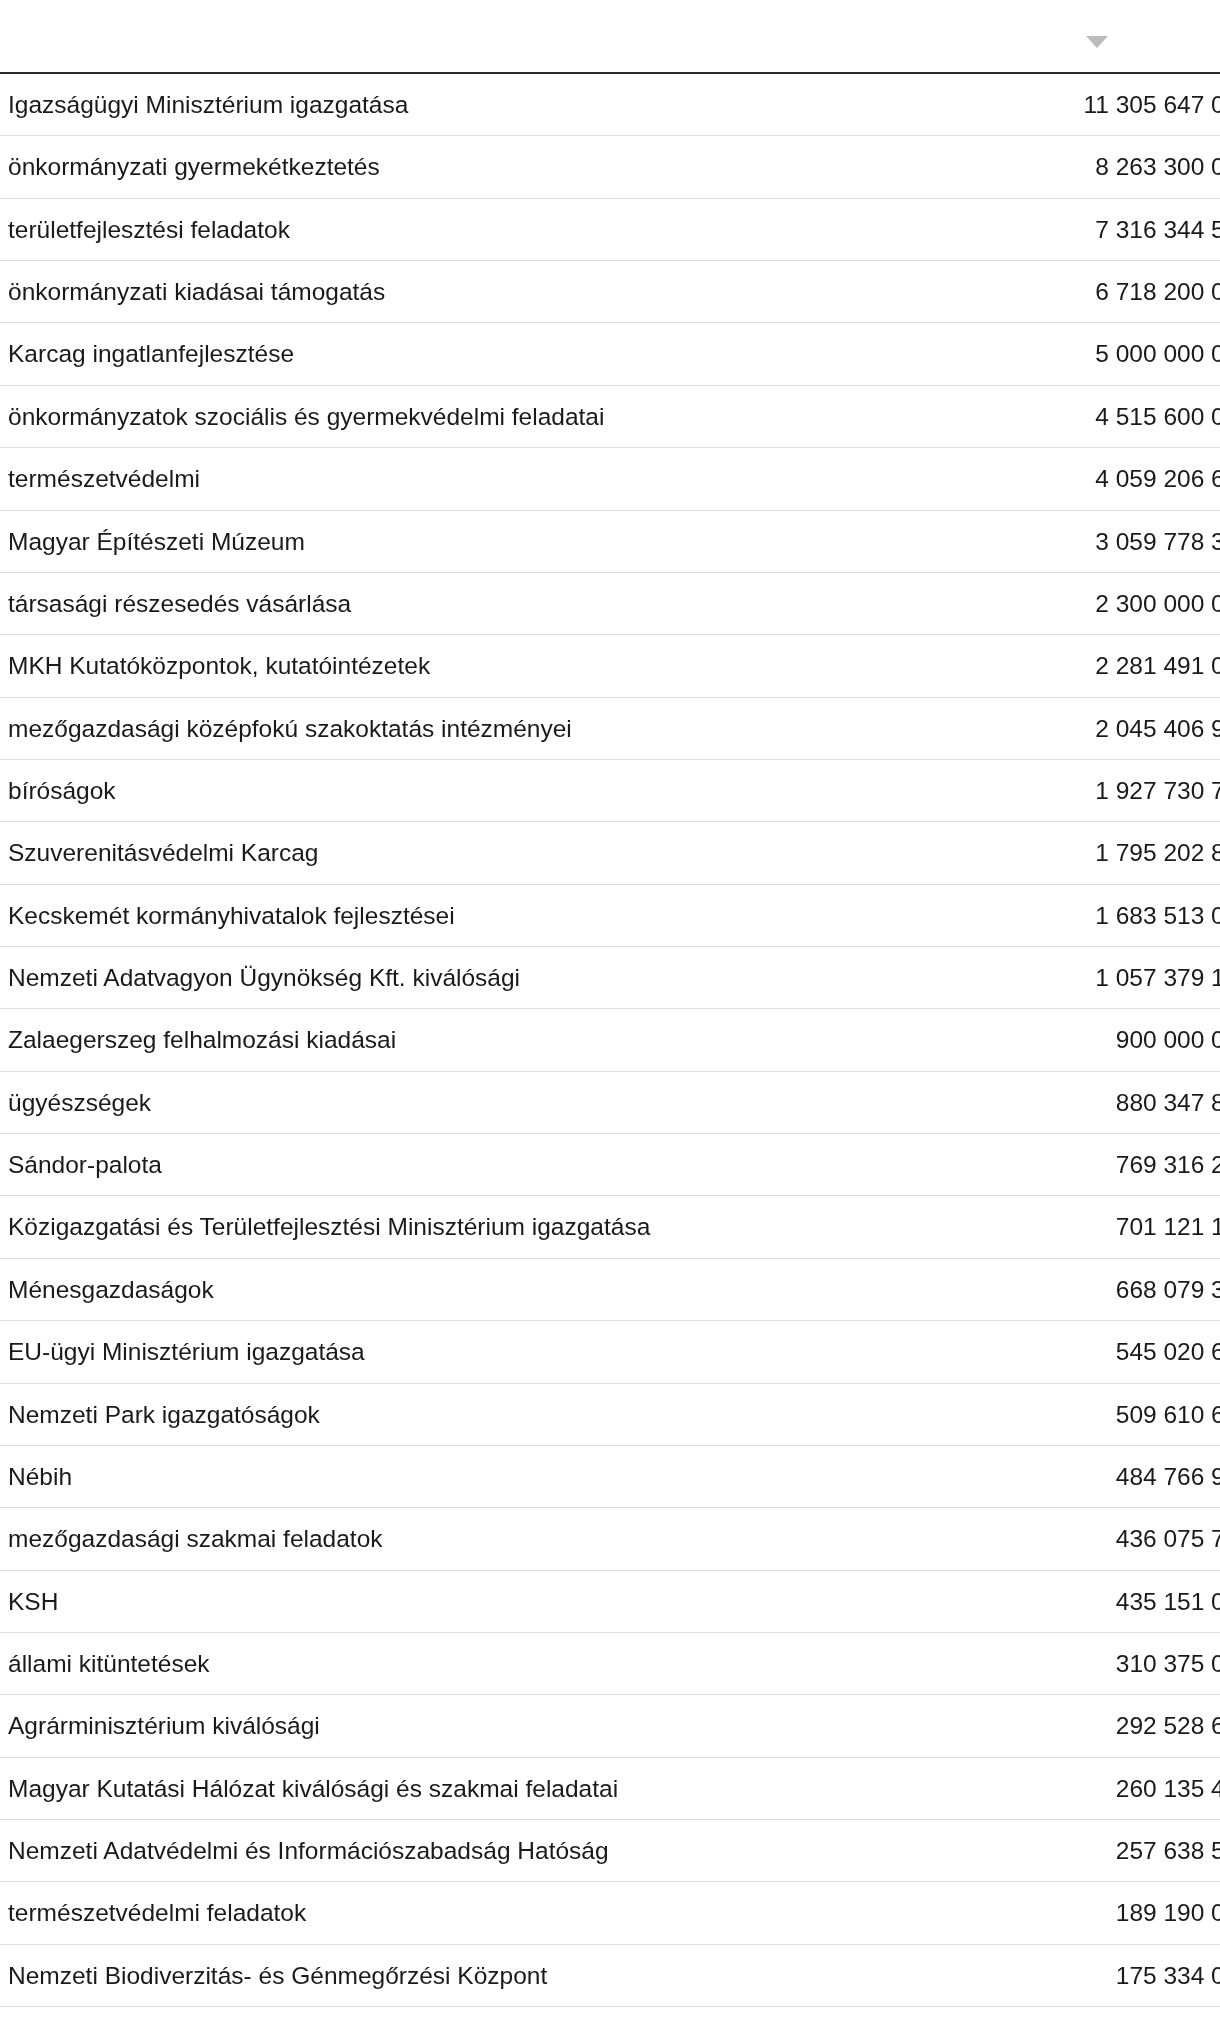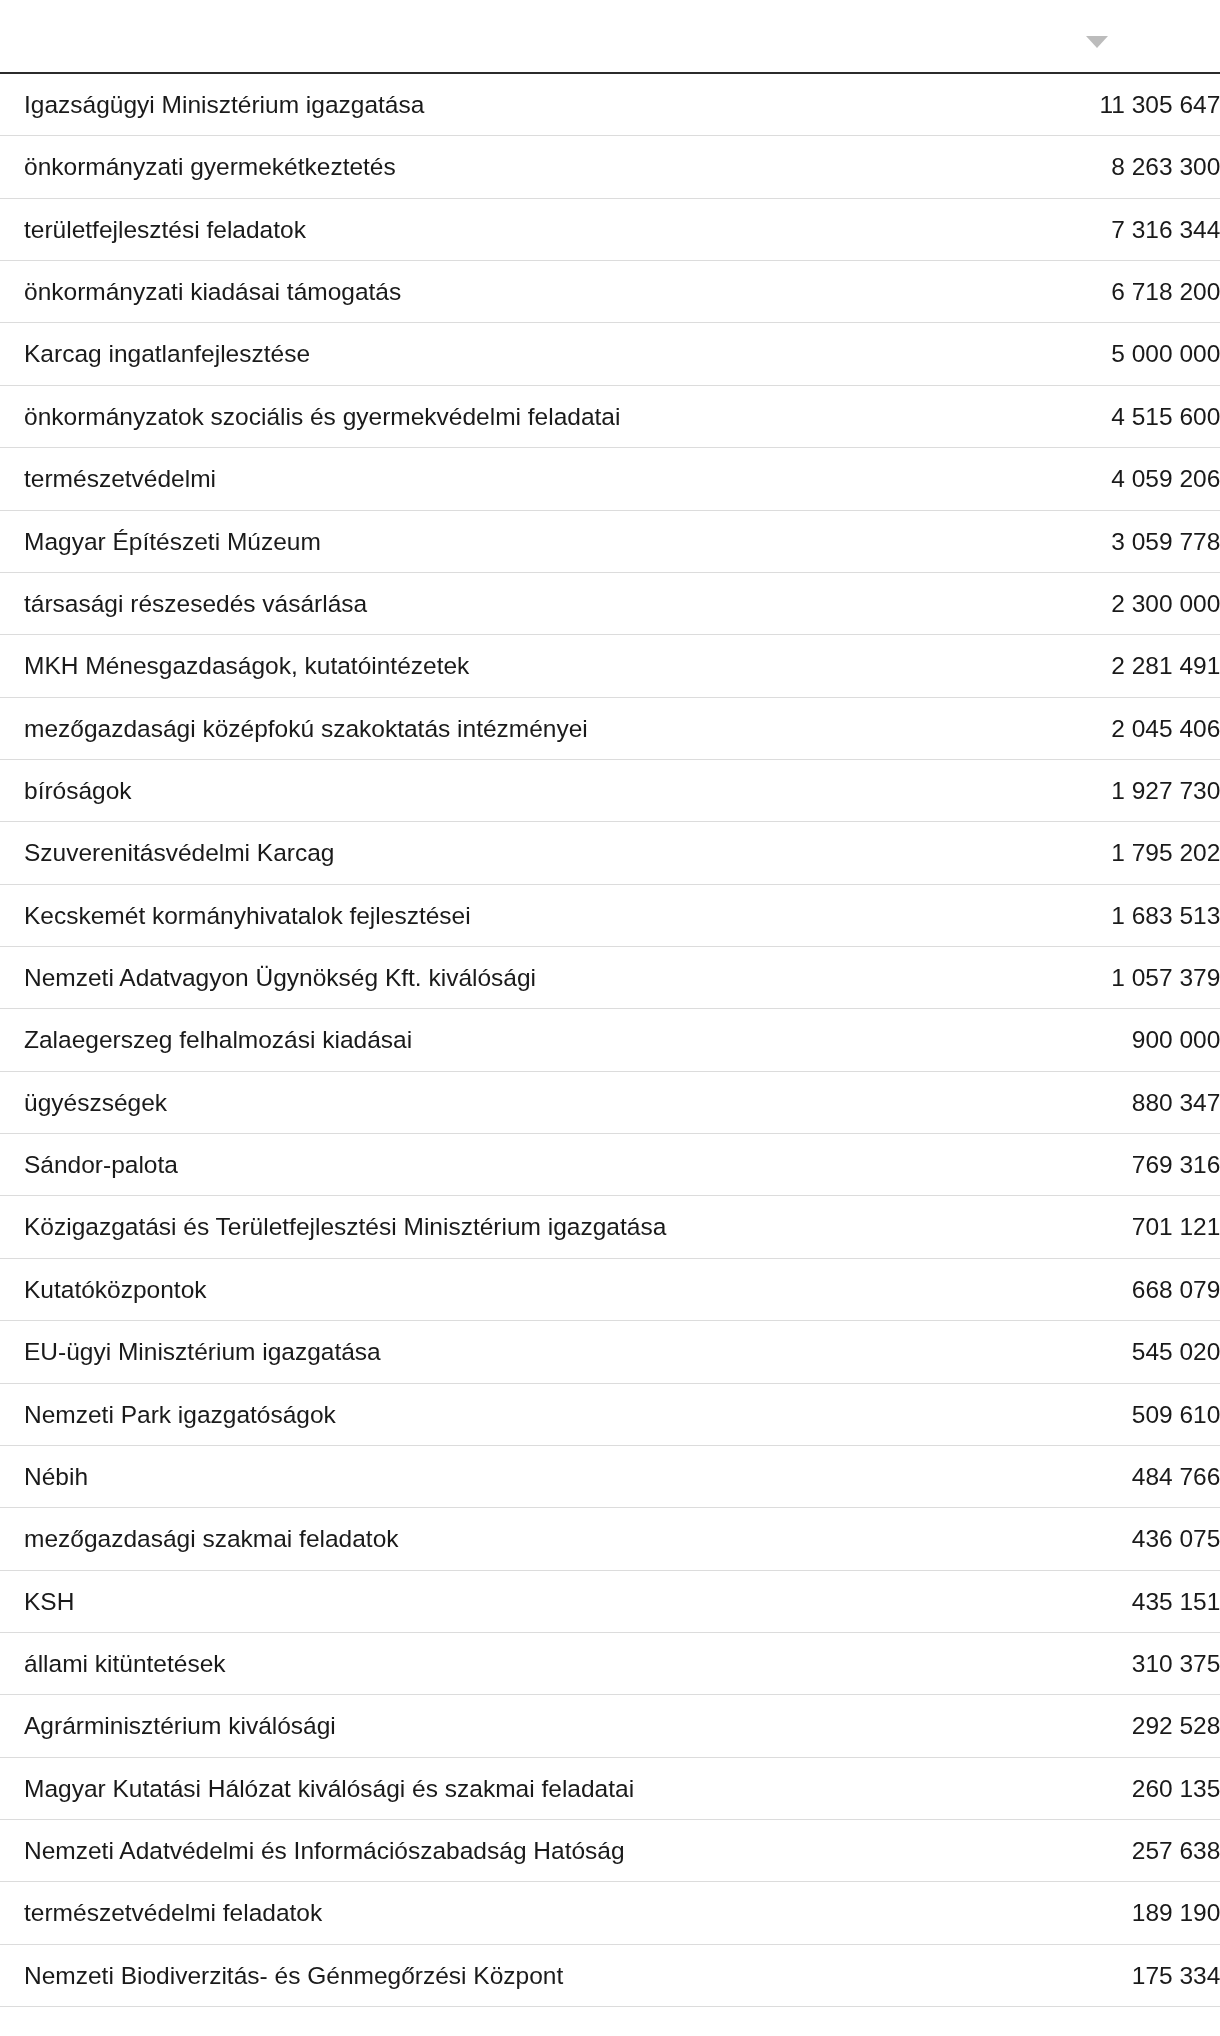--- a/index.html
+++ b/index.html
@@ -45,21 +45,21 @@
     border-bottom: 1px solid #dcdcdc;
     font-size: 24.5px;
     line-height: 1.28;
     padding: 15px 0 15px 0;
     vertical-align: middle;
     color: #1a1a1a;
     font-weight: 400;
   }
   table.data-table td.label {
     width: 740px;
-    padding-left: 24px;
+    padding-left: 8px;
     padding-right: 24px;
     text-align: left;
   }
   table.data-table td.value {
     width: 480px;
     text-align: right;
     padding-right: 70px;
     white-space: nowrap;
   }
   .note {
@@ -110,21 +110,21 @@
         </tr>
         <tr>
           <td class="label">Magyar Építészeti Múzeum</td>
           <td class="value">3 059 778 335</td>
         </tr>
         <tr>
           <td class="label">társasági részesedés vásárlása</td>
           <td class="value">2 300 000 000</td>
         </tr>
         <tr>
-          <td class="label">MKH Ménesgazdaságok, kutatóintézetek</td>
+          <td class="label">MKH Kutatóközpontok, kutatóintézetek</td>
           <td class="value">2 281 491 043</td>
         </tr>
         <tr>
           <td class="label">mezőgazdasági középfokú szakoktatás intézményei</td>
           <td class="value">2 045 406 966</td>
         </tr>
         <tr>
           <td class="label">bíróságok</td>
           <td class="value">1 927 730 729</td>
         </tr>
@@ -150,21 +150,21 @@
         </tr>
         <tr>
           <td class="label">Sándor-palota</td>
           <td class="value">769 316 272</td>
         </tr>
         <tr>
           <td class="label">Közigazgatási és Területfejlesztési Minisztérium igazgatása</td>
           <td class="value">701 121 176</td>
         </tr>
         <tr>
-          <td class="label">Kutatóközpontok</td>
+          <td class="label">Ménesgazdaságok</td>
           <td class="value">668 079 333</td>
         </tr>
         <tr>
           <td class="label">EU-ügyi Minisztérium igazgatása</td>
           <td class="value">545 020 690</td>
         </tr>
         <tr>
           <td class="label">Nemzeti Park igazgatóságok</td>
           <td class="value">509 610 658</td>
         </tr>

